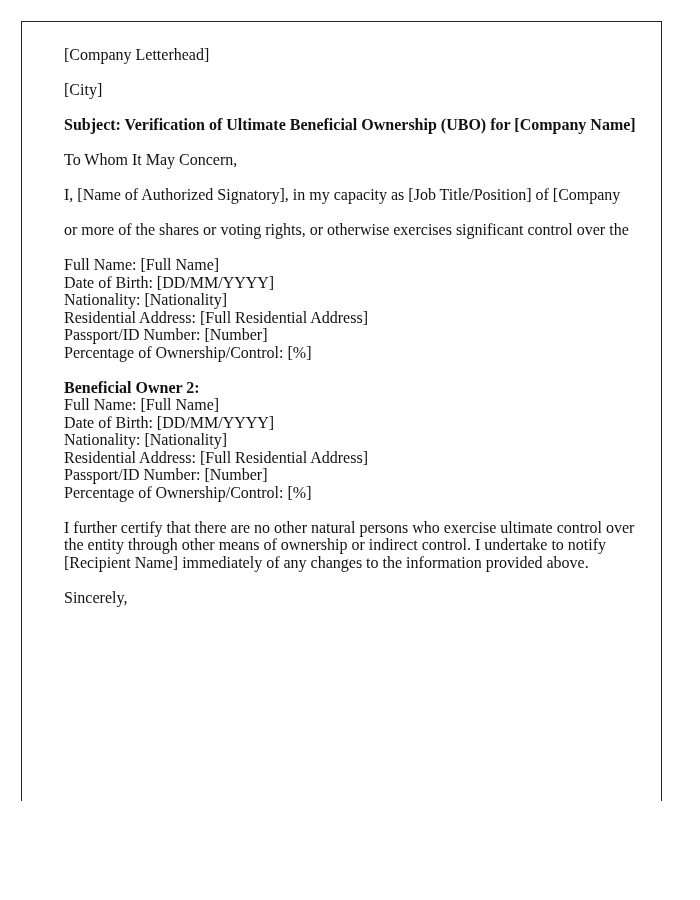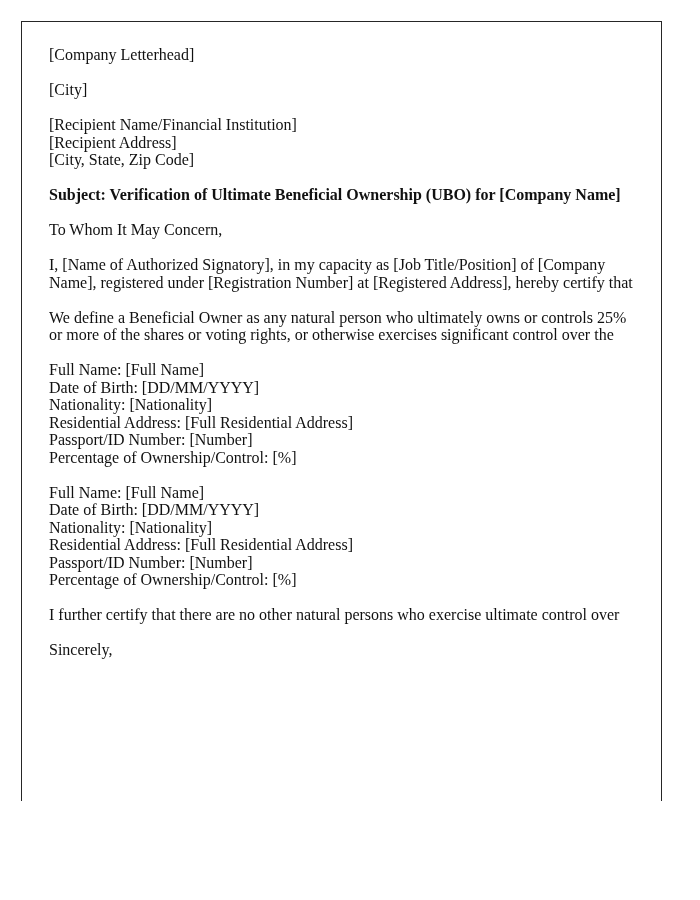--- a/index.html
+++ b/index.html
@@ -14,21 +14,21 @@
   }
   .frame {
     position: absolute;
     left: 21px;
     top: 21px;
     width: 641px;
     height: 780px;
     box-sizing: border-box;
     border: 1px solid #262626;
     border-bottom: none;
-    padding: 24px 6px 0 27px;
+    padding: 24px 6px 0 42px;
     overflow: hidden;
     background: #ffffff;
   }
   .block { margin: 0 0 17.5px 0; }
   .block:last-child { margin-bottom: 8px; }
   .line { line-height: 17.5px; white-space: nowrap; }
   .bold { font-weight: bold; }
 </style>
 </head>
 <body>
@@ -36,64 +36,60 @@
 <div class="frame">
 
   <div class="block">
     <div class="line">[Company Letterhead]</div>
   </div>
 
   <div class="block">
     <div class="line">[City]</div>
   </div>
 
-  <div class="block">
-    <div class="line">[Recipient Name/Financial Institution]</div>
-    <div class="line">[Recipient Address]</div>
-    <div class="line">[City, State, Zip Code]</div>
-  </div>
 
   <div class="block">
     <div class="line bold">Subject: Verification of Ultimate Beneficial Ownership (UBO) for [Company Name]</div>
   </div>
 
   <div class="block">
     <div class="line">To Whom It May Concern,</div>
   </div>
 
   <div class="block">
     <div class="line">I, [Name of Authorized Signatory], in my capacity as [Job Title/Position] of [Company</div>
-    <div class="line">Name], registered under [Registration Number] at [Registered Address], hereby certify that</div>
   </div>
 
   <div class="block">
-    <div class="line">We define a Beneficial Owner as any natural person who ultimately owns or controls 25%</div>
     <div class="line">or more of the shares or voting rights, or otherwise exercises significant control over the</div>
   </div>
 
   <div class="block">
     <div class="line">Full Name: [Full Name]</div>
     <div class="line">Date of Birth: [DD/MM/YYYY]</div>
     <div class="line">Nationality: [Nationality]</div>
     <div class="line">Residential Address: [Full Residential Address]</div>
     <div class="line">Passport/ID Number: [Number]</div>
     <div class="line">Percentage of Ownership/Control: [%]</div>
   </div>
 
   <div class="block">
+    <div class="line bold">Beneficial Owner 2:</div>
     <div class="line">Full Name: [Full Name]</div>
     <div class="line">Date of Birth: [DD/MM/YYYY]</div>
     <div class="line">Nationality: [Nationality]</div>
     <div class="line">Residential Address: [Full Residential Address]</div>
     <div class="line">Passport/ID Number: [Number]</div>
     <div class="line">Percentage of Ownership/Control: [%]</div>
   </div>
 
 
   <div class="block">
     <div class="line">I further certify that there are no other natural persons who exercise ultimate control over</div>
+    <div class="line">the entity through other means of ownership or indirect control. I undertake to notify</div>
+    <div class="line">[Recipient Name] immediately of any changes to the information provided above.</div>
   </div>
 
   <div class="block">
     <div class="line">Sincerely,</div>
   </div>
 
 </div>
 
 </body></html>

